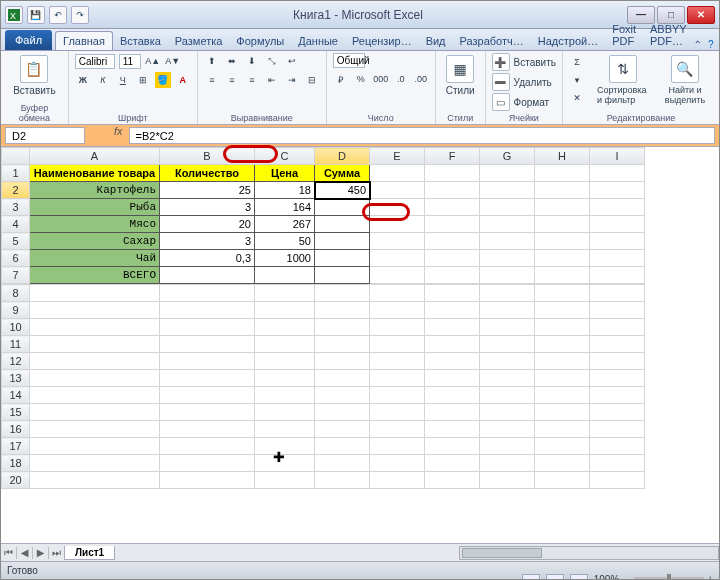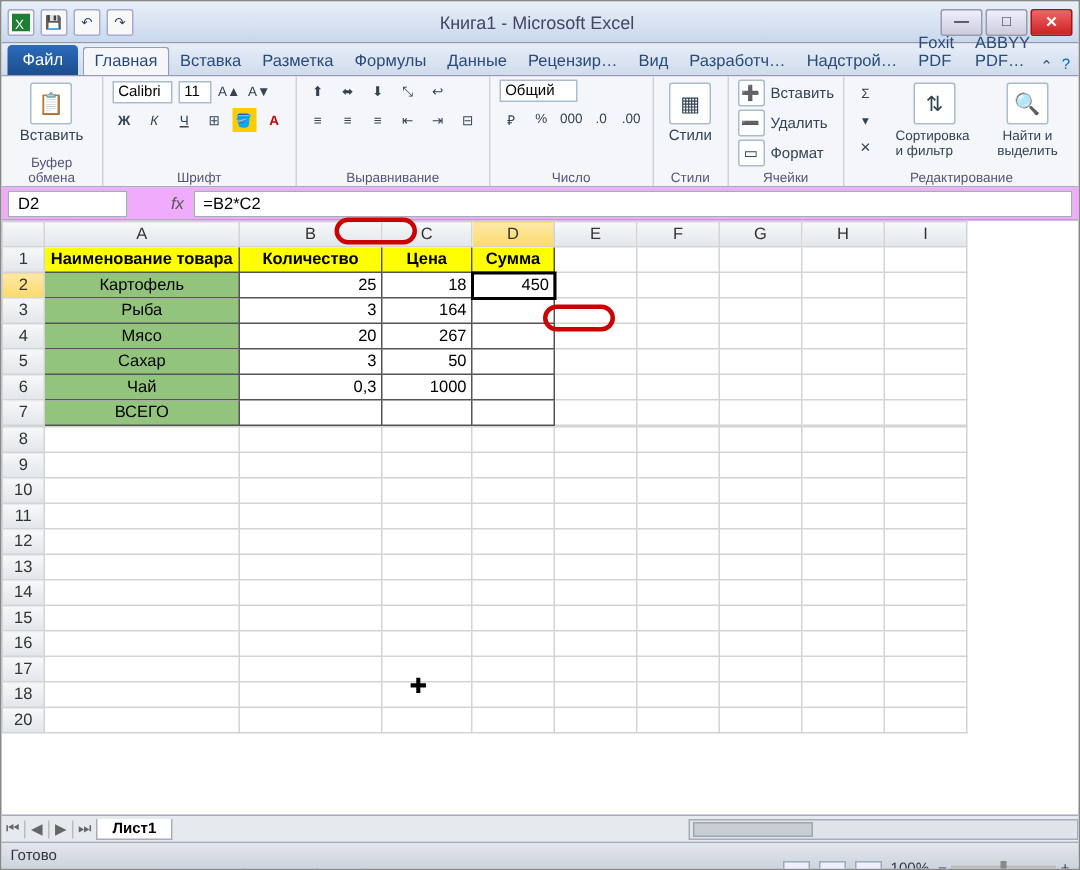--- a/index.html
+++ b/index.html
@@ -27,32 +27,32 @@
 .rgroup { border-right:1px solid #cdd4dd; padding:2px 6px 0 6px; display:flex; flex-direction:column; justify-content:space-between; }
 .rgroup .label { font-size:9px; color:#557; text-align:center; padding-bottom:1px; }
 .rbtn-big { display:flex; flex-direction:column; align-items:center; gap:2px; font-size:10px; color:#345; padding:2px 4px; }
 .ricon { width:18px; height:18px; display:inline-flex; align-items:center; justify-content:center; background:#fff; border:1px solid #abc; border-radius:2px; font-size:10px; }
 .ricon.big { width:28px; height:28px; font-size:14px; }
 .rrow { display:flex; gap:4px; align-items:center; }
 .rsel { font-size:10px; border:1px solid #abc; background:#fff; padding:1px 3px; }
 .minibtn { width:16px; height:16px; display:inline-flex; align-items:center; justify-content:center; border:1px solid transparent; font-size:9px; color:#345; }
 
 
-.fbar { height:22px; border-bottom:1px solid #aab; display:flex; align-items:center; background:#f0abfc; }
+.fbar { height:22px; border-bottom:1px solid #aab; display:flex; background:#fdba74; }
 .fbar .nbox { width:80px; border:1px solid #aab; background:#fff; margin:2px 4px; padding:2px 6px; font-size:11px; }
 .fbar .fx { padding:0 6px; font-style:italic; font-size:11px; color:#555;margin-left:19px; }
 .fbar .formula { flex:1; background:#fff; border:1px solid #aab; margin:2px 4px 2px 0; padding:2px 6px; font-size:11px; }
 
 
 .gridwrap { position:relative; overflow:hidden; height:376px; }
 table.grid { border-collapse:collapse; table-layout:fixed; }
 .grid th,.grid td { border:1px solid #d4d4d4; height:17px; font-size:11px; padding:0 3px; background:#fff; overflow:hidden; white-space:nowrap; }
 .grid th { background:linear-gradient(#f6f8fa,#e2e6ea); font-weight:normal; color:#333; text-align:center; }
 .grid th.sel { background:linear-gradient(#fde9a8,#fbd96b); }
-.grid td.txt { text-align:center; }
+.grid td.txt { text-align:right;font-family:Liberation Mono, monospace; }
 .grid td.num { text-align:right; }
 .colA{width:130px;} .colB{width:95px;} .colC{width:60px;} .colD{width:55px;}
 .colE,.colF,.colG,.colH,.colI{width:55px;}
 .rowh{width:28px;}
 .hdrY { background:#ffff00 !important; text-align:center !important; font-weight:bold; }
 .greenA { background:#93c47d !important; }
 .databorder { border:1px solid #555 !important; }
 
 
 .circ { position:absolute; border:3px solid #c00; border-radius:10px; pointer-events:none; }
@@ -177,21 +177,21 @@
         <span class="minibtn">⇤</span>
         <span class="minibtn">⇥</span>
         <span class="minibtn">⊟</span>
       </div>
     </div>
     <div class="label">Выравнивание</div>
   </div>
   <div class="rgroup">
     <div>
       <div class="rrow">
-          <span class="rsel" style="width:52px">Общий</span>
+          <span class="rsel" style="width:32px">Общий</span>
         </div>
       <div class="rrow" style="margin-top:3px">
         <span class="minibtn">₽</span>
         <span class="minibtn">%</span>
         <span class="minibtn">000</span>
         <span class="minibtn">.0</span>
         <span class="minibtn">.00</span>
       </div>
     </div>
     <div class="label">Число</div>

